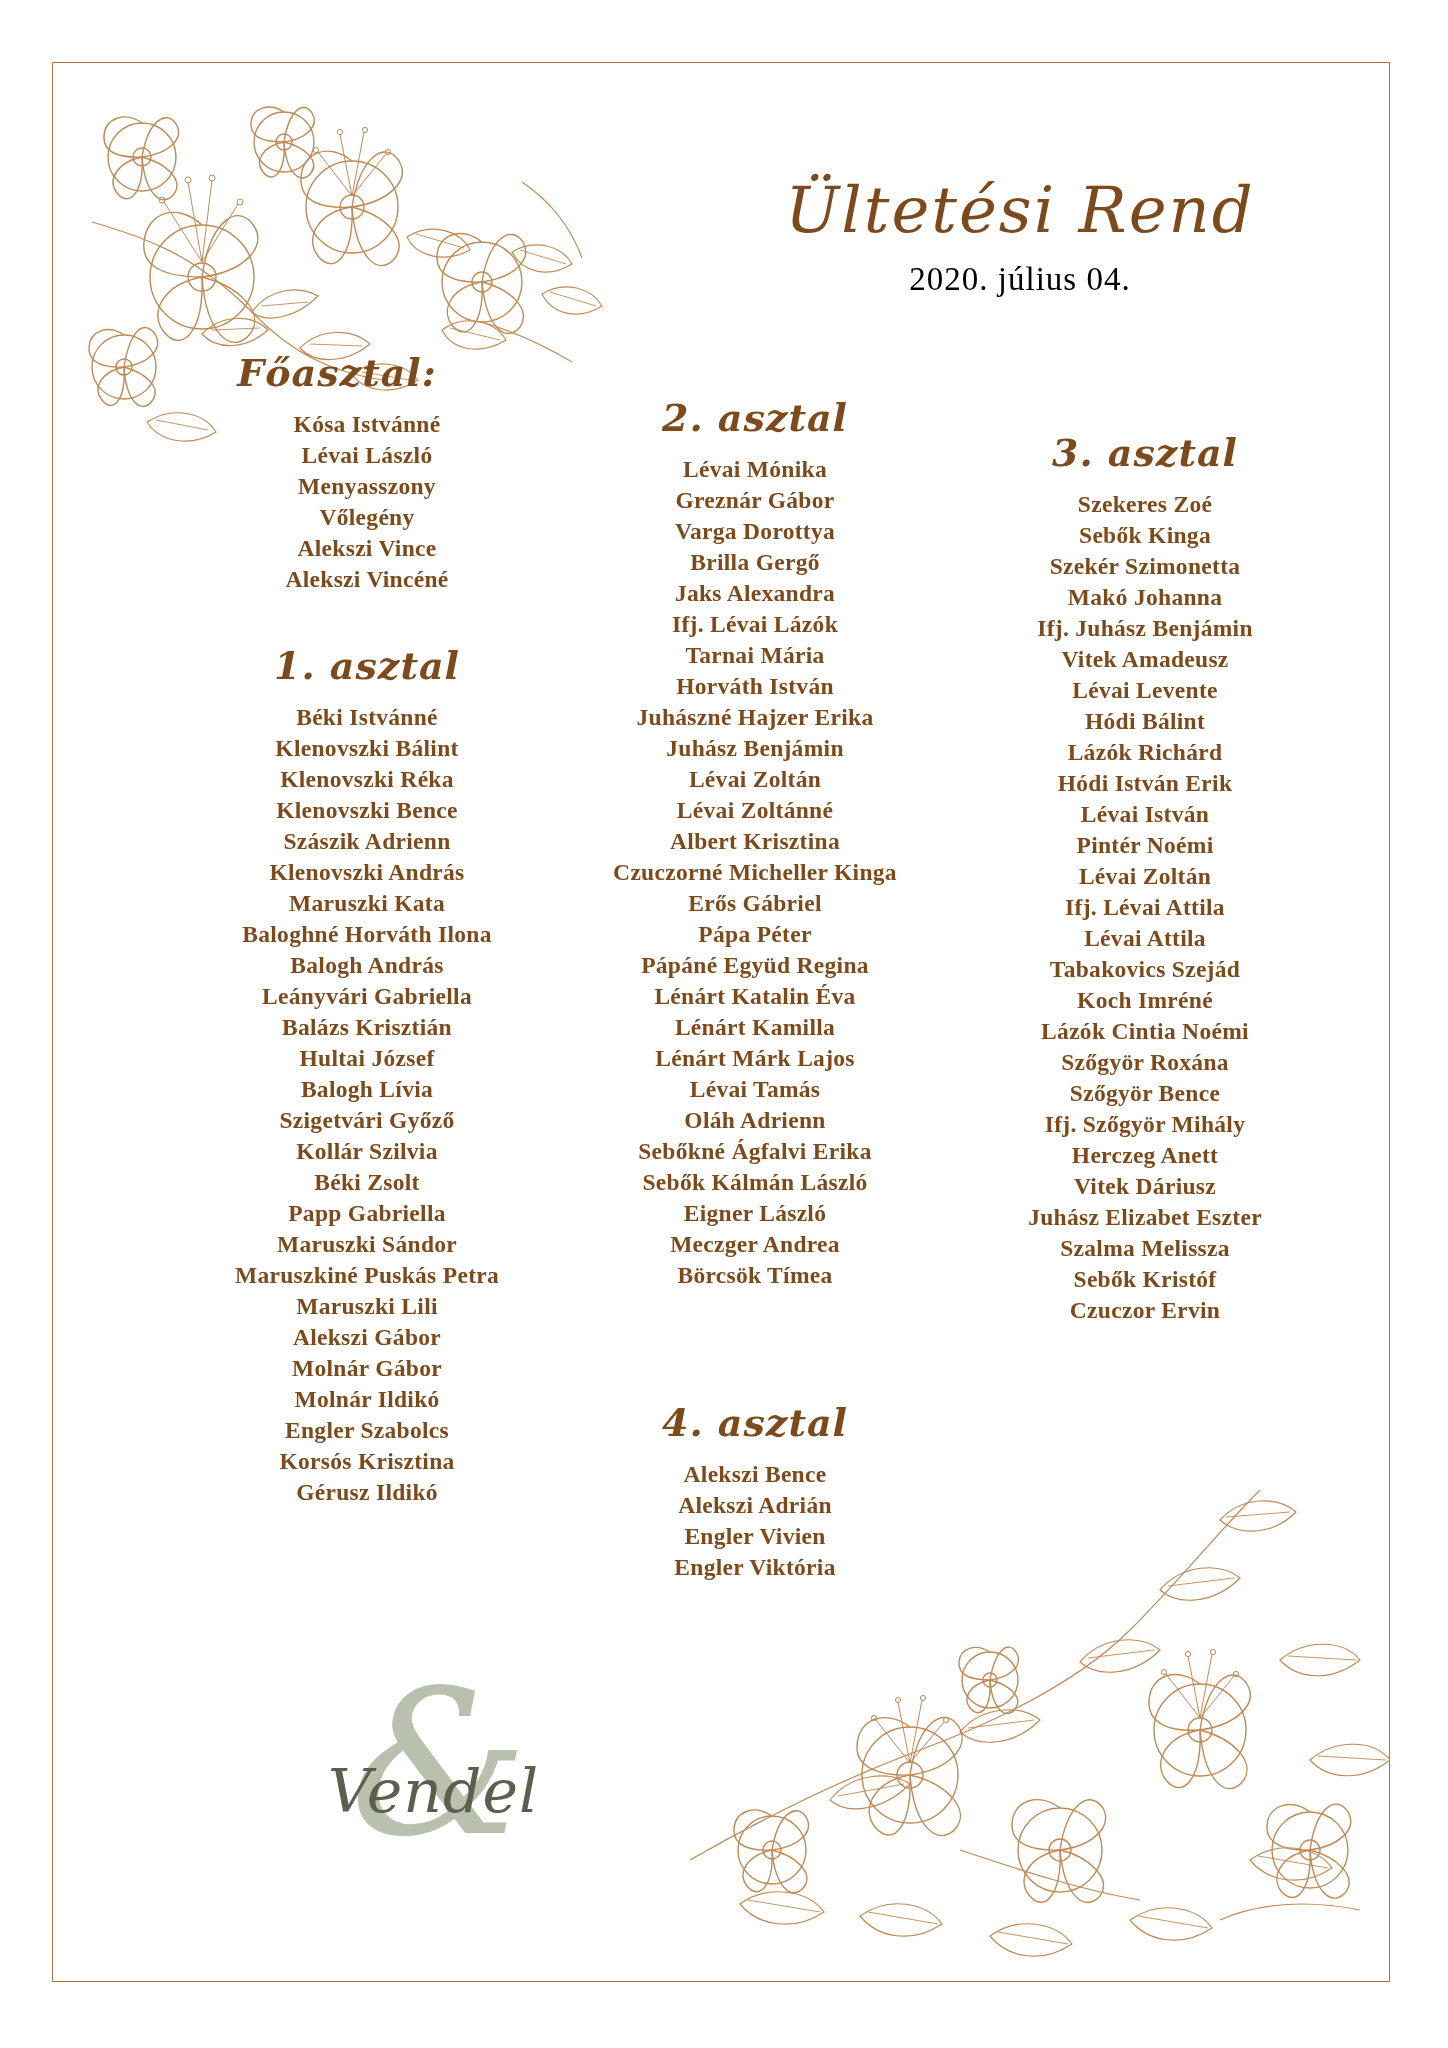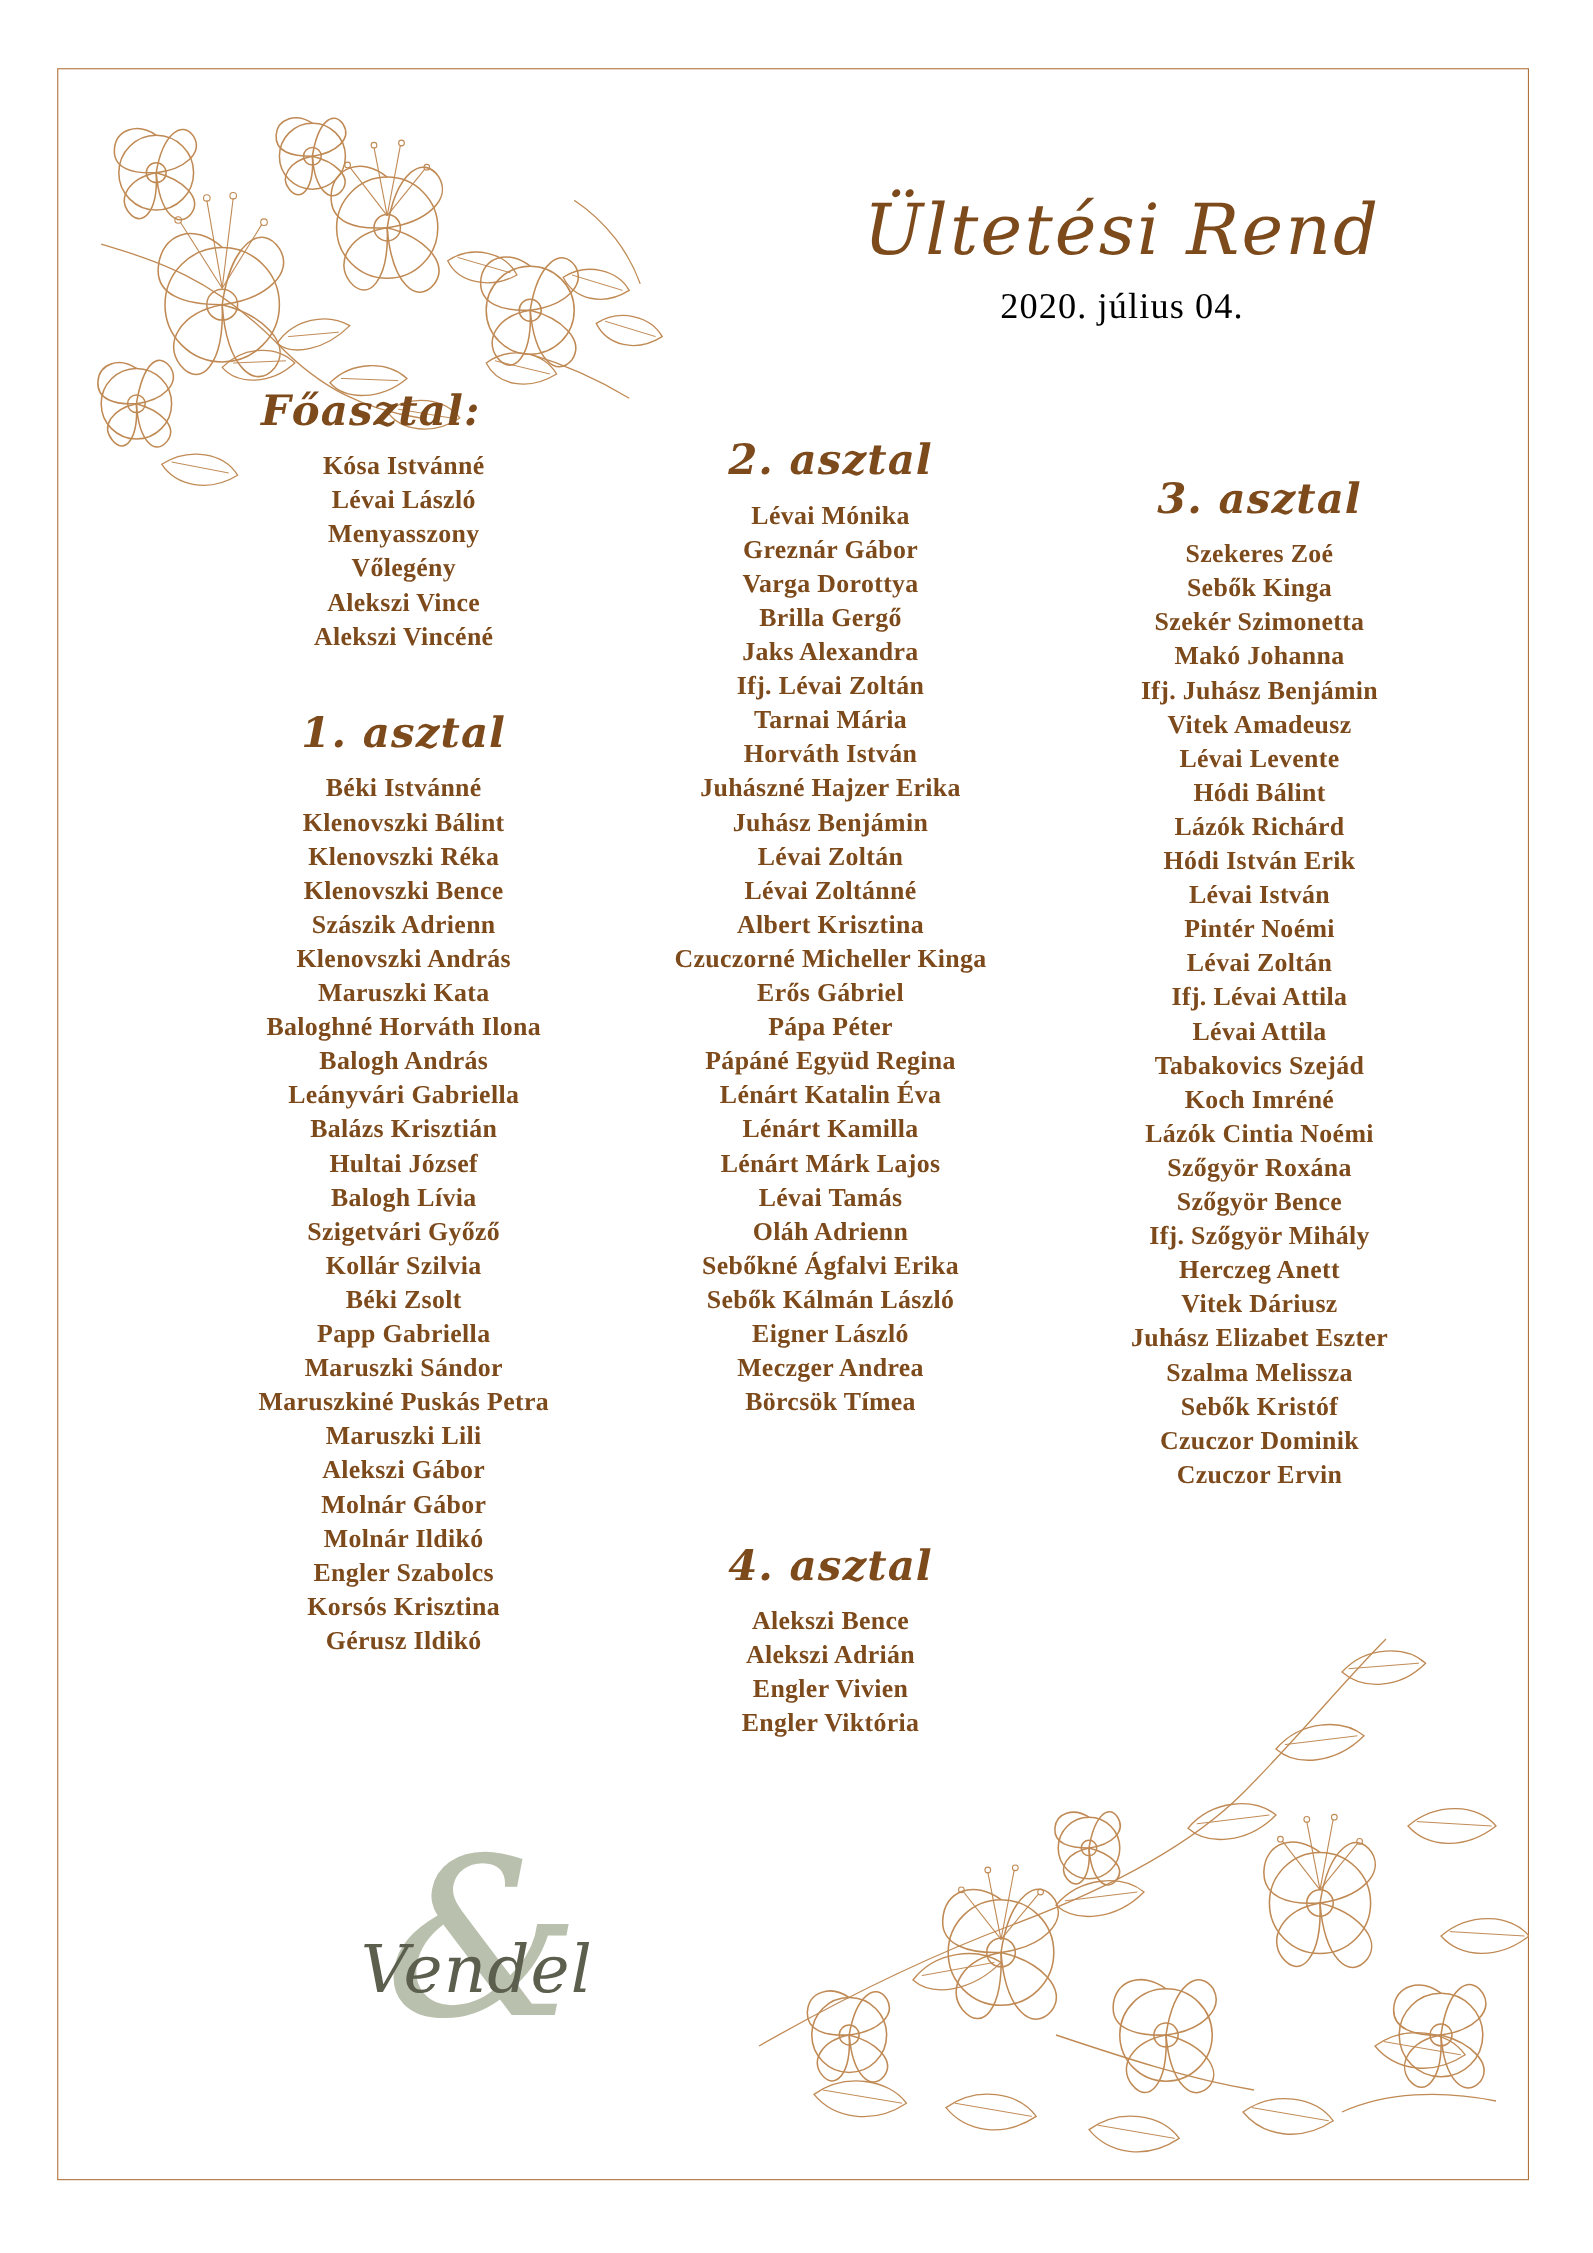--- a/index.html
+++ b/index.html
@@ -390,21 +390,21 @@
 
   <div id="col2" class="column">
     <div class="group">
       <div class="group-title">2. asztal</div>
       <div class="names">
         <div class="name">Lévai Mónika</div>
         <div class="name">Greznár Gábor</div>
         <div class="name">Varga Dorottya</div>
         <div class="name">Brilla Gergő</div>
         <div class="name">Jaks Alexandra</div>
-        <div class="name">Ifj. Lévai Zoltán</div>
+        <div class="name">Ifj. Lévai Lázók</div>
         <div class="name">Tarnai Mária</div>
         <div class="name">Horváth István</div>
         <div class="name">Juhászné Hajzer Erika</div>
         <div class="name">Juhász Benjámin</div>
         <div class="name">Lévai Zoltán</div>
         <div class="name">Lévai Zoltánné</div>
         <div class="name">Albert Krisztina</div>
         <div class="name">Czuczorné Micheller Kinga</div>
         <div class="name">Erős Gábriel</div>
         <div class="name">Pápa Péter</div>
@@ -446,21 +446,20 @@
         <div class="name">Koch Imréné</div>
         <div class="name">Lázók Cintia Noémi</div>
         <div class="name">Szőgyör Roxána</div>
         <div class="name">Szőgyör Bence</div>
         <div class="name">Ifj. Szőgyör Mihály</div>
         <div class="name">Herczeg Anett</div>
         <div class="name">Vitek Dáriusz</div>
         <div class="name">Juhász Elizabet Eszter</div>
         <div class="name">Szalma Melissza</div>
         <div class="name">Sebők Kristóf</div>
-        <div class="name">Czuczor Dominik</div>
         <div class="name">Czuczor Ervin</div>
       </div>
     </div>
   </div>
 
   <div id="col4" class="column">
     <div class="group">
       <div class="group-title">4. asztal</div>
       <div class="names">
         <div class="name">Alekszi Bence</div>

